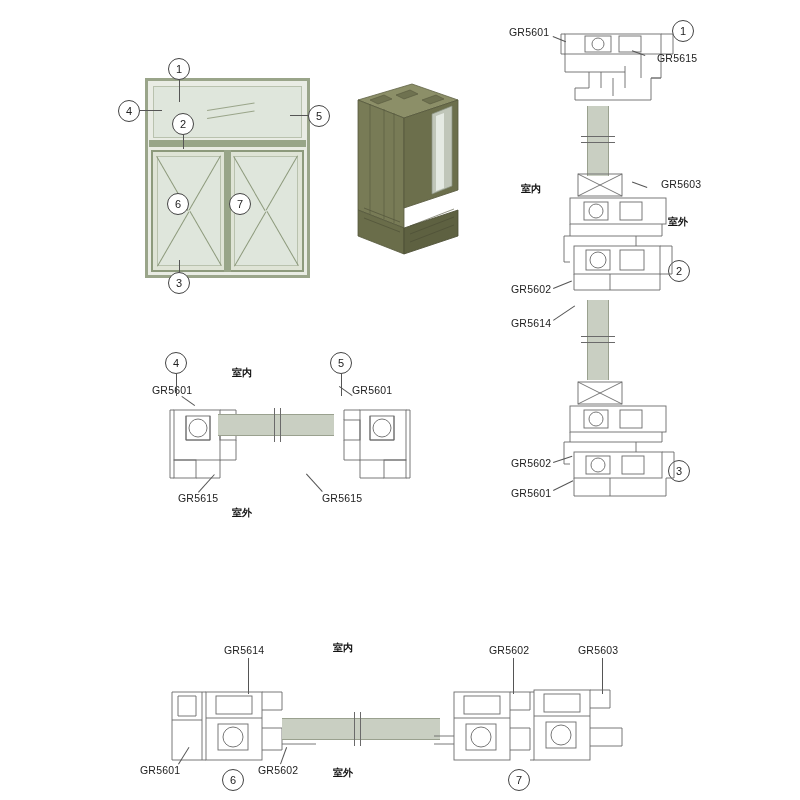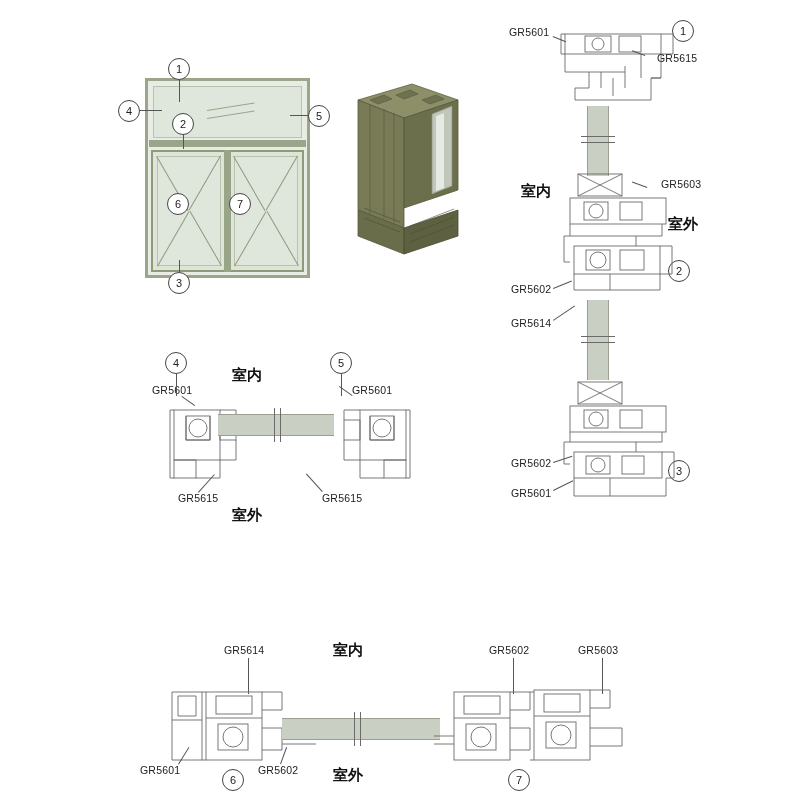--- a/index.html
+++ b/index.html
@@ -35,21 +35,21 @@
   }
 
   
   .lbl {
     font-size: 10.5px;
     color: #222;
     white-space: nowrap;
     letter-spacing: .2px;
   }
   .lbl-cn {
-    font-size: 15px;
+    font-size: 10px;
     color: #111;
     white-space: nowrap;
     font-weight: bold;
   }
 
   
   .ldr {
     background: #555;
     height: 1px;
     transform-origin: 0 0;

